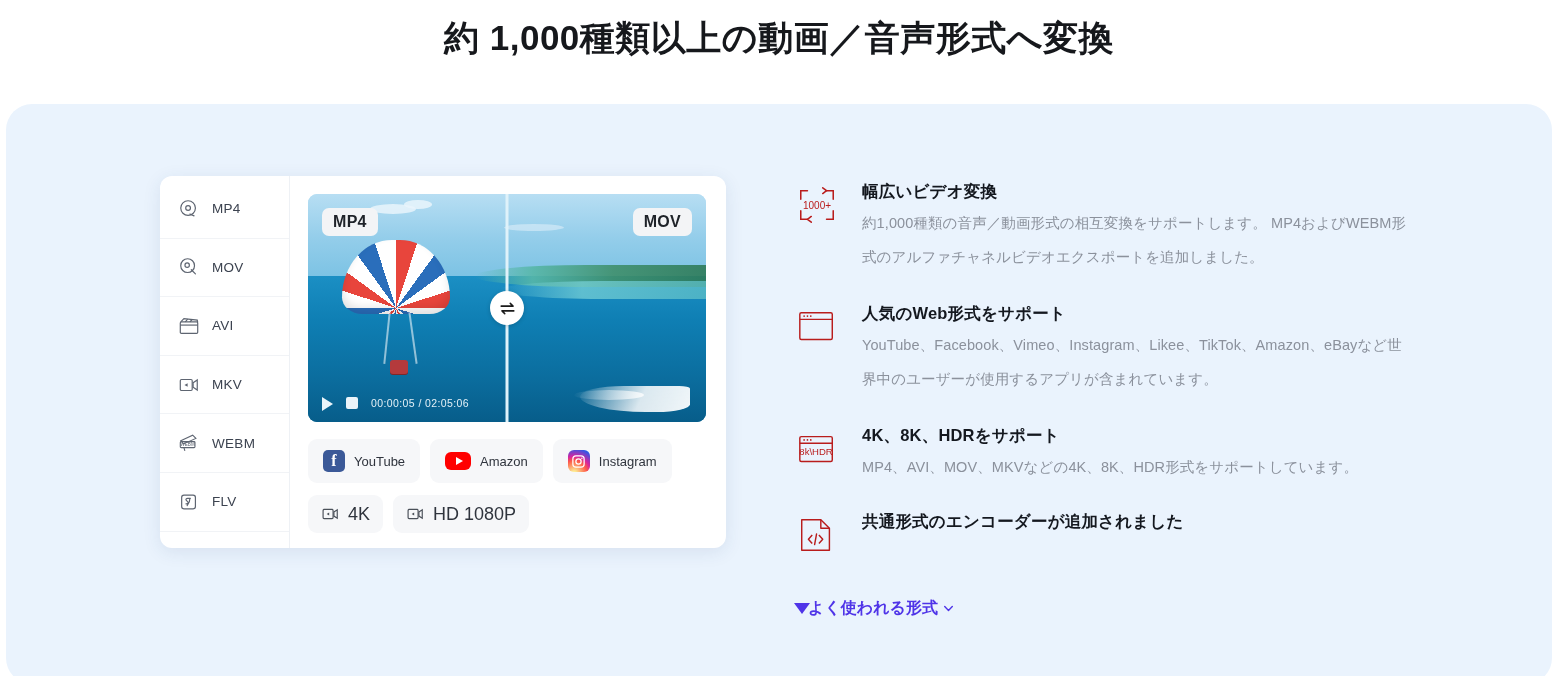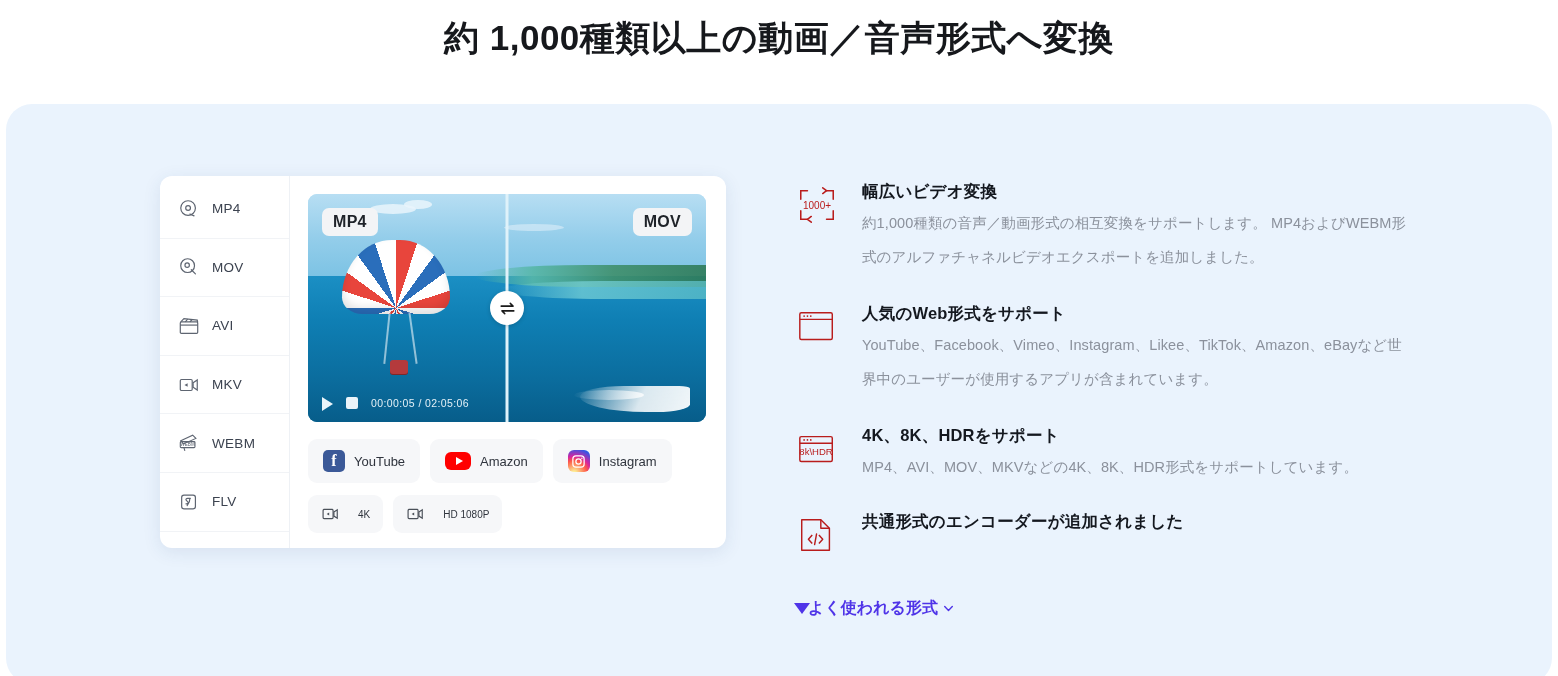--- a/index.html
+++ b/index.html
@@ -187,21 +187,21 @@
   .chip-row { display:flex; gap:10px; margin-top:17px; }
   .chip {
     background:#f6f7f9;
     border-radius:9px;
     height:44px;
     display:flex; align-items:center; gap:9px;
     padding:0 15px;
     font-size:13px; color:#2f343d;
   }
   .chip-row.small { margin-top:12px; }
-  .chip-row.small .chip { height:38px; font-size:10px; padding:0 13px; gap:17px; background:#f6f7f9; }
+  .chip-row.small .chip { height:38px; font-size:18px; padding:0 13px; gap:7px; background:#f6f7f9; }
 
   .ico-sq { width:22px;height:22px;border-radius:5px;display:flex;align-items:center;justify-content:center;flex:0 0 22px; }
   .ico-fb { background:#3b5998; color:#fff; font-weight:bold; font-size:16px; font-family:"Liberation Serif", serif; line-height:1; }
   .ico-yt { background:#ff0000; border-radius:6px; width:26px;height:18px;flex:0 0 26px; display:flex;align-items:center;justify-content:center; }
   .ico-yt .tri { width:0;height:0;border-left:7px solid #fff;border-top:4.5px solid transparent;border-bottom:4.5px solid transparent; margin-left:2px;}
   .ico-ig {
     background: radial-gradient(circle at 28% 106%, #fdf497 0%, #fdf497 5%, #fd5949 45%, #d6249f 60%, #285AEB 90%);
     border-radius:6px;
   }
   .ico-ig svg { width:15px;height:15px;color:#fff; }

